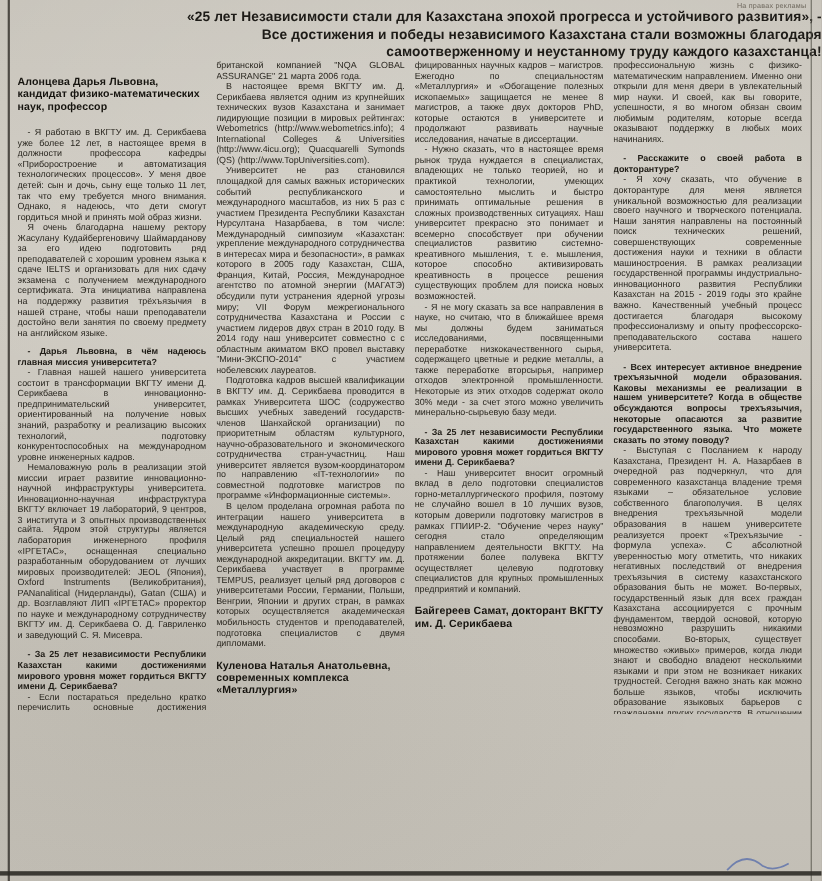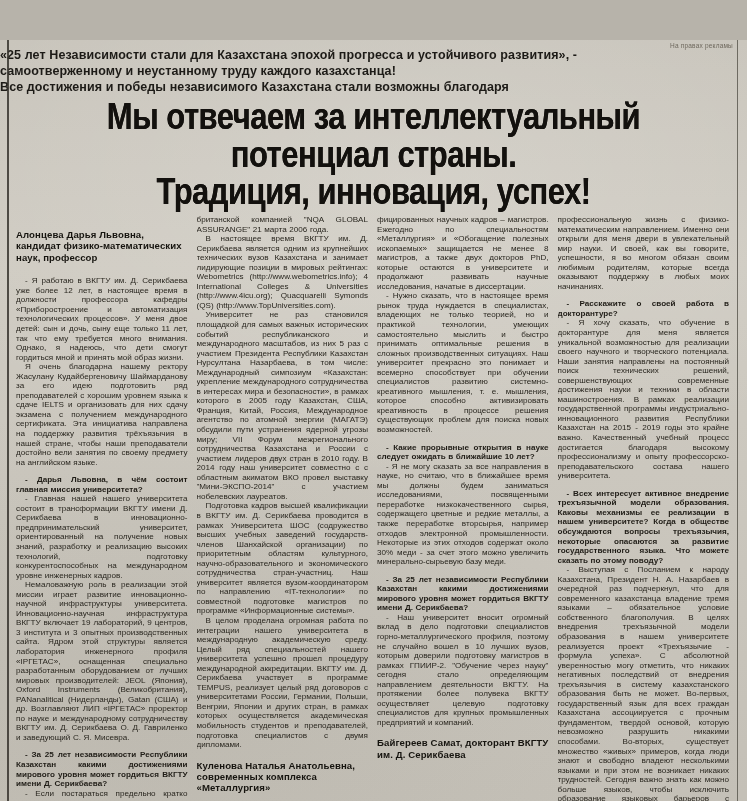--- a/index.html
+++ b/index.html
@@ -11,24 +11,23 @@
       radial-gradient(ellipse 700px 400px at 20% 80%, rgba(90,85,70,.08), rgba(0,0,0,0) 70%),
       linear-gradient(180deg,#c8c4bb 0%,#cfcbc2 28%,#cac6bd 60%,#c3bfb6 100%);
     font-family:"Liberation Sans", sans-serif;
     color:#26241f;
   }
   .edge-left{position:absolute;left:7px;top:0;bottom:0;width:2px;background:#37342e;opacity:.85;}
   .edge-right{position:absolute;right:9px;top:0;bottom:0;width:1.5px;background:#55524a;opacity:.8;}
   .bottom-rule{position:absolute;left:0;right:0;bottom:5px;height:4px;background:#2e2b26;opacity:.9;}
   .ad-note{position:absolute;top:2px;right:14px;font-size:6.5px;color:#6d675c;letter-spacing:.2px;}
   .lede{
-    padding-top:7px;text-align:left;font-weight:bold;
+    padding-top:7px;text-align:right;font-weight:bold;
     font-size:12.5px;line-height:16px;color:#1d1b17;
     letter-spacing:.1px;
-    margin-top:40px;
   }
   .headline-wrap{height:118px;overflow:visible;margin-top:2px;}
   .headline{
     margin:0;text-align:center;font-weight:bold;color:#13110e;
     font-size:31px;line-height:31px;letter-spacing:-.5px;
     transform:scaleY(1.22);transform-origin:top center;
     text-shadow:0 0 .5px #13110e;
   }
   .cols{
     display:flex;gap:9px;box-sizing:border-box;
@@ -52,55 +51,47 @@
 </head>
 <body>
 
 <div class="page">
   <div class="edge-left"></div>
   <div class="edge-right"></div>
   <div class="ad-note">На правах рекламы</div>
 
   <div class="lede">
     <div>«25 лет Независимости стали для Казахстана эпохой прогресса и устойчивого развития», -</div>
+    <div>Все достижения и победы независимого Казахстана стали возможны благодаря</div>
     <div>самоотверженному и неустанному труду каждого казахстанца!</div>
-    <div>Все достижения и победы независимого Казахстана стали возможны благодаря</div>
   </div>
 
-  <div class="headline-wrap">
-    <h1 class="headline">
-      <div>Мы отвечаем за интеллектуальный</div>
-      <div>потенциал страны.</div>
-      <div>Традиция, инновация, успех!</div>
-    </h1>
-  </div>
 
   <div class="cols">
     <div class="col">
         <div class="b-author">Алонцева Дарья Львовна, кандидат физико-математических наук, профессор</div>
         <div class="b-p">- Я работаю в ВКГТУ им. Д. Серикбаева уже более 12 лет, в настоящее время в должности профессора кафедры «Приборостроение и автоматизация технологических процессов». У меня двое детей: сын и дочь, сыну еще только 11 лет, так что ему требуется много внимания. Однако, я надеюсь, что дети смогут гордиться мной и принять мой образ жизни.</div>
         <div class="b-p">Я очень благодарна нашему ректору Жасулану Кудайбергеновичу Шаймарданову за его идею подготовить ряд преподавателей с хорошим уровнем языка к сдаче IELTS и организовать для них сдачу экзамена с получением международного сертификата. Эта инициатива направлена на поддержку развития трёхъязычия в нашей стране, чтобы наши преподаватели достойно вели занятия по своему предмету на английском языке.</div>
-        <div class="b-q">- Дарья Львовна, в чём состоит главная миссия университета?</div>
+        <div class="b-q">- Дарья Львовна, в чём надеюсь главная миссия университета?</div>
         <div class="b-p">- Главная нашей нашего университета состоит в трансформации ВКГТУ имени Д. Серикбаева в инновационно-предпринимательский университет, ориентированный на получение новых знаний, разработку и реализацию высоких технологий, подготовку конкурентоспособных на международном уровне инженерных кадров.</div>
         <div class="b-p">Немаловажную роль в реализации этой миссии играет развитие инновационно-научной инфраструктуры университета. Инновационно-научная инфраструктура ВКГТУ включает 19 лабораторий, 9 центров, 3 института и 3 опытных производственных сайта. Ядром этой структуры является лаборатория инженерного профиля «ІРГЕТАС», оснащенная специально разработанным оборудованием от лучших мировых производителей: JEOL (Япония), Oxford Instruments (Великобритания), PANanalitical (Нидерланды), Gatan (США) и др. Возглавляют ЛИП «ІРГЕТАС» проректор по науке и международному сотрудничеству ВКГТУ им. Д. Серикбаева О. Д. Гавриленко и заведующий С. Я. Мисевра.</div>
         <div class="b-q">- За 25 лет независимости Республики Казахстан какими достижениями мирового уровня может гордиться ВКГТУ имени Д. Серикбаева?</div>
         <div class="b-p">- Если постараться предельно кратко перечислить основные достижения мирового уровня нашего университета за 25 лет независимости Республики Казахстан, то я бы отметила следующие:</div>
       </div>
     <div class="col">
         <div class="b-p b-cont">британской компанией "NQA GLOBAL ASSURANGE" 21 марта 2006 года.</div>
         <div class="b-p">В настоящее время ВКГТУ им. Д. Серикбаева является одним из крупнейших технических вузов Казахстана и занимает лидирующие позиции в мировых рейтингах: Webometrics (http://www.webometrics.info); 4 International Colleges &amp; Universities (http://www.4icu.org); Quacquarelli Symonds (QS) (http://www.TopUniversities.com).</div>
         <div class="b-p">Университет не раз становился площадкой для самых важных исторических событий республиканского и международного масштабов, из них 5 раз с участием Президента Республики Казахстан Нурсултана Назарбаева, в том числе: Международный симпозиум «Казахстан: укрепление международного сотрудничества в интересах мира и безопасности», в рамках которого в 2005 году Казахстан, США, Франция, Китай, Россия, Международное агентство по атомной энергии (МАГАТЭ) обсудили пути устранения ядерной угрозы миру; VII Форум межрегионального сотрудничества Казахстана и России с участием лидеров двух стран в 2010 году. В 2014 году наш университет совместно с с областным акиматом ВКО провел выставку "Мини-ЭКСПО-2014" с участием нобелевских лауреатов.</div>
         <div class="b-p">Подготовка кадров высшей квалификации в ВКГТУ им. Д. Серикбаева проводится в рамках Университета ШОС (содружество высших учебных заведений государств-членов Шанхайской организации) по приоритетным областям культурного, научно-образовательного и экономического сотрудничества стран-участниц. Наш университет является вузом-координатором по направлению «IT-технологии» по совместной подготовке магистров по программе «Информационные системы».</div>
         <div class="b-p">В целом проделана огромная работа по интеграции нашего университета в международную академическую среду. Целый ряд специальностей нашего университета успешно прошел процедуру международной аккредитации. ВКГТУ им. Д. Серикбаева участвует в программе TEMPUS, реализует целый ряд договоров с университетами России, Германии, Польши, Венгрии, Японии и других стран, в рамках которых осуществляется академическая мобильность студентов и преподавателей, подготовка специалистов с двумя дипломами.</div>
         <div class="b-author">Куленова Наталья Анатольевна, современных комплекса «Металлургия»</div>
       </div>
     <div class="col">
         <div class="b-p b-cont">фицированных научных кадров – магистров. Ежегодно по специальностям «Металлургия» и «Обогащение полезных ископаемых» защищается не менее 8 магистров, а также двух докторов PhD, которые остаются в университете и продолжают развивать научные исследования, начатые в диссертации.</div>
         <div class="b-p">- Нужно сказать, что в настоящее время рынок труда нуждается в специалистах, владеющих не только теорией, но и практикой технологии, умеющих самостоятельно мыслить и быстро принимать оптимальные решения в сложных производственных ситуациях. Наш университет прекрасно это понимает и всемерно способствует при обучении специалистов развитию системно-креативного мышления, т. е. мышления, которое способно активизировать креативность в процессе решения существующих проблем для поиска новых возможностей.</div>
-        <div class="b-q">- Какие прорывные открытия в науке следует ожидать в ближайшие 10 лет?</div>
         <div class="b-p">- Я не могу сказать за все направления в науке, но считаю, что в ближайшее время мы должны будем заниматься исследованиями, посвященными переработке низкокачественного сырья, содержащего цветные и редкие металлы, а также переработке вторсырья, например отходов электронной промышленности. Некоторые из этих отходов содержат около 30% меди - за счет этого можно увеличить минерально-сырьевую базу меди.</div>
         <div class="b-q">- За 25 лет независимости Республики Казахстан какими достижениями мирового уровня может гордиться ВКГТУ имени Д. Серикбаева?</div>
         <div class="b-p">- Наш университет вносит огромный вклад в дело подготовки специалистов горно-металлургического профиля, поэтому не случайно вошел в 10 лучших вузов, которым доверили подготовку магистров в рамках ГПИИР-2. "Обучение через науку" сегодня стало определяющим направлением деятельности ВКГТУ. На протяжении более полувека ВКГТУ осуществляет целевую подготовку специалистов для крупных промышленных предприятий и компаний.</div>
         <div class="b-author">Байгереев Самат, докторант ВКГТУ им. Д. Серикбаева</div>
       </div>
     <div class="col">
         <div class="b-p b-cont">профессиональную жизнь с физико-математическим направлением. Именно они открыли для меня двери в увлекательный мир науки. И своей, как вы говорите, успешности, я во многом обязан своим любимым родителям, которые всегда оказывают поддержку в любых моих начинаниях.</div>
         <div class="b-q">- Расскажите о своей работа в докторантуре?</div>
         <div class="b-p">- Я хочу сказать, что обучение в докторантуре для меня является уникальной возможностью для реализации своего научного и творческого потенциала. Наши занятия направлены на постоянный поиск технических решений, совершенствующих современные достижения науки и техники в области машиностроения. В рамках реализации государственной программы индустриально-инновационного развития Республики Казахстан на 2015 - 2019 годы это крайне важно. Качественный учебный процесс достигается благодаря высокому профессионализму и опыту профессорско-преподавательского состава нашего университета.</div>
         <div class="b-q">- Всех интересует активное внедрение трехъязычной модели образования. Каковы механизмы ее реализации в нашем университете? Когда в обществе обсуждаются вопросы трехъязычия, некоторые опасаются за развитие государственного языка. Что можете сказать по этому поводу?</div>

